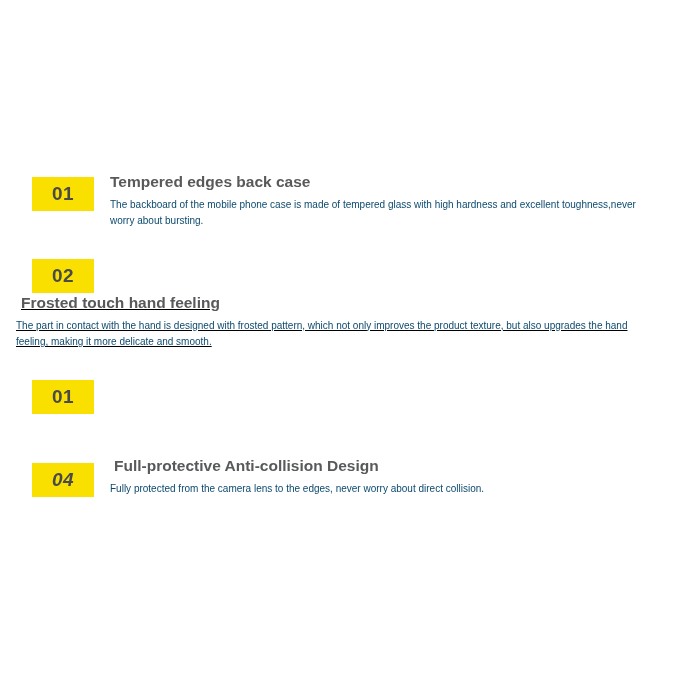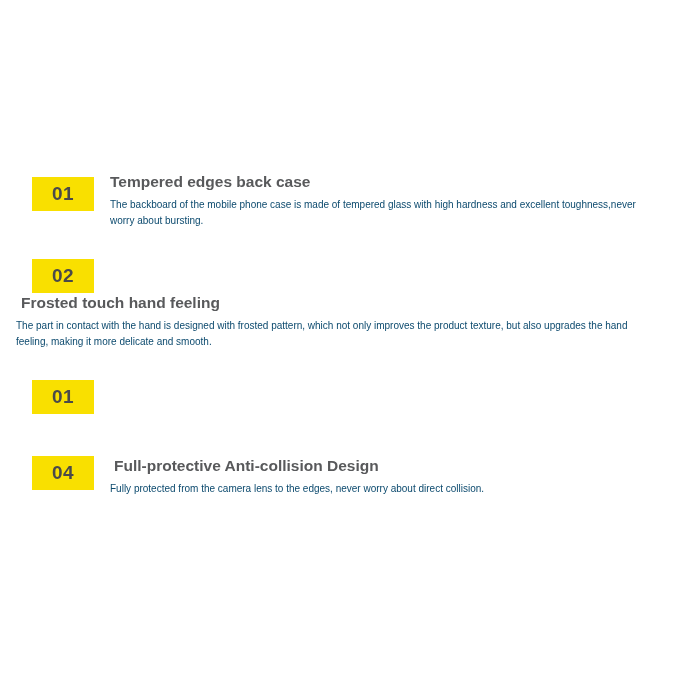--- a/index.html
+++ b/index.html
@@ -59,26 +59,26 @@
   .feature-desc {
     color: #0c4a6e;
     font-size: 10px;
     line-height: 1.62;
     margin: 0;
   }
   
   .feature-1 { margin-bottom: 22px; }
   .feature-1 .badge { margin-top: 5px; }
   .feature-2 { margin-bottom: 26px; flex-direction: column; }
-  .feature-2 .feature-text { padding-right: 43px; }
+  .feature-2 .feature-text { padding-right: 43px; text-decoration: underline; }
   .feature-2 .badge { margin-top: 7px; }
   .feature-2 .feature-title { margin-left: 5px; }
   .feature-3 { margin-bottom: 42px; }
   .feature-3 .badge { margin-top: 4px; }
-  .feature-4 .badge { margin-top: 0; }
+  .feature-4 .badge { margin-top: 7px; font-style: italic; }
   .feature-4 .feature-title { margin-left: 4px; }
   .feature-4 .feature-text { padding-right: 120px; }
 </style>
 </head>
 <body>
 
 <div class="page">
   <div class="feature-list">
 
     <div class="feature feature-1">

